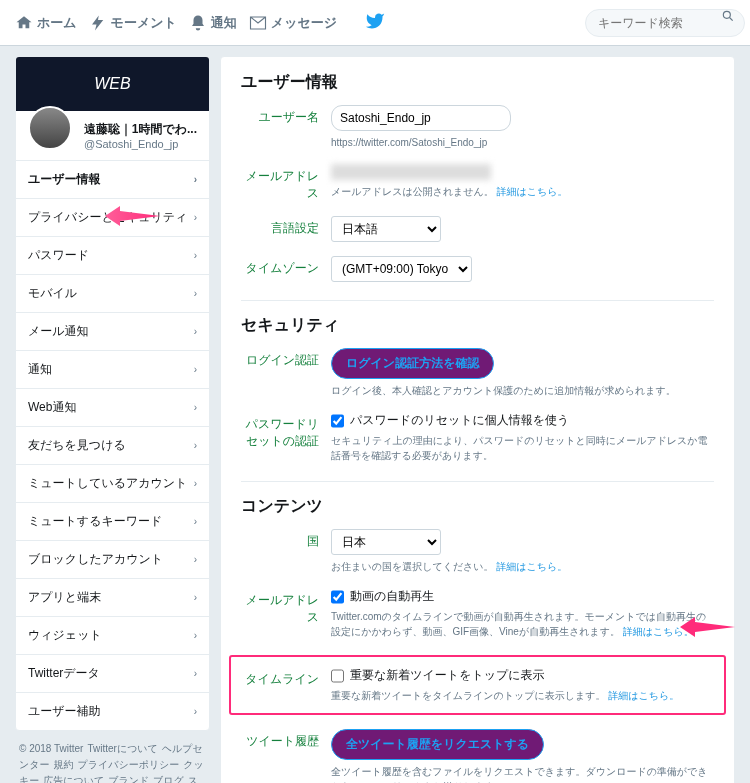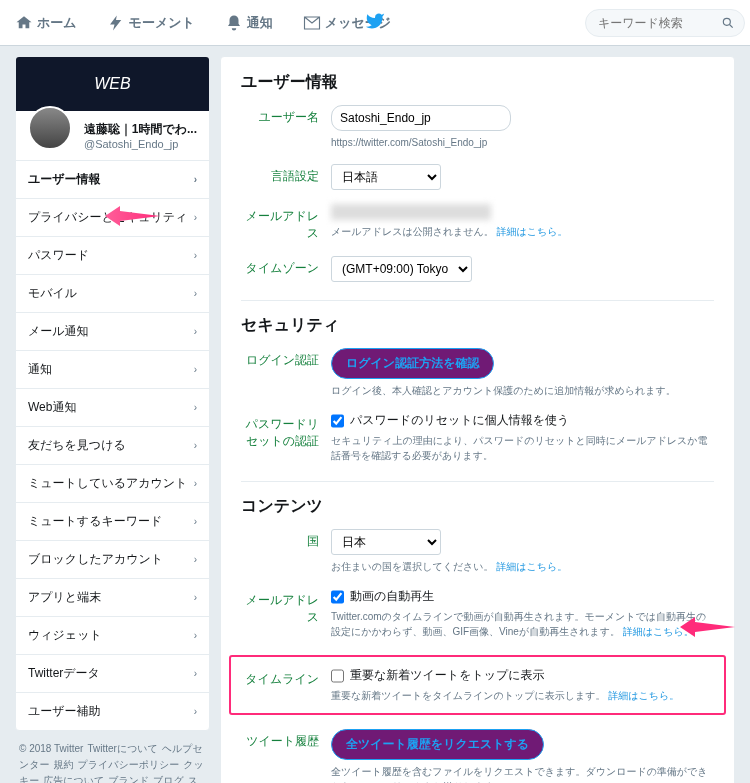--- a/index.html
+++ b/index.html
@@ -1,23 +1,23 @@
 <!DOCTYPE html>
 <html><head>
 <meta charset="utf-8">
 <style>
 * { margin: 0; padding: 0; box-sizing: border-box; font-family: Arial, "Hiragino Sans", sans-serif; }
 body { background: #e6ecf0; font-size: 12px; color: #14171a; }
 .topbar { background: #fff; border-bottom: 1px solid #ccd6dd; height: 46px; display: flex; align-items: center; padding: 0 15px; position: relative; }
-.topnav { display: flex; gap: 30px; }
+.topnav { display: flex; gap: 12px; }
 .topnav-item { display: flex; align-items: center; gap: 4px; color: #657786; font-weight: bold; cursor: pointer; font-size: 13px; }
 .topnav-item svg { width: 18px; height: 18px; fill: #657786; }
 .logo { position: absolute; left: 50%; transform: translateX(-50%); }
 .logo svg { width: 20px; height: 20px; fill: #1da1f2; }
-.search { margin-left: auto; display: flex; align-items: center; }
+.search { margin-left: auto; display: flex; }
 .search input { background: #f5f8fa; border: 1px solid #e6ecf0; border-radius: 15px; padding: 6px 30px 6px 12px; font-size: 12px; width: 160px; }
 .search-icon { width: 14px; height: 14px; fill: #657786; margin-left: -24px; }
 .container { display: flex; gap: 10px; padding: 10px 15px; max-width: 750px; margin: 0 auto; align-items: flex-start; }
 .sidebar { width: 195px; background: #fff; border: 1px solid #e6ecf0; border-radius: 4px; overflow: hidden; }
 .banner { background: #0f172a; color: #fff; text-align: center; padding: 18px 0; font-size: 16px; font-weight: 300; font-style: italic; }
 .profile { display: flex; gap: 12px; padding: 10px 12px; border-bottom: 1px solid #e6ecf0; align-items: flex-end; }
 .avatar { width: 44px; height: 44px; border-radius: 50%; background: linear-gradient(#888,#444); border: 2px solid #fff; margin-top: -24px; flex-shrink: 0; }
 .profile-name { font-weight: bold; font-size: 12px; color: #14171a; white-space: nowrap; overflow: hidden; text-overflow: ellipsis; }
 .profile-handle { color: #657786; font-size: 11px; }
 .nav-list { list-style: none; }
@@ -191,31 +191,31 @@
 
     <div class="row">
       <div class="row-label">ユーザー名</div>
       <div class="row-body">
         <input type="text" value="Satoshi_Endo_jp" style="">
         <div class="small">https://twitter.com/Satoshi_Endo_jp</div>
       </div>
     </div>
 
     <div class="row">
-      <div class="row-label">言語設定</div>
-      <div class="row-body">
-        <select><option>日本語</option></select>
-      </div>
-    </div>
-
-    <div class="row">
       <div class="row-label">メールアドレス</div>
       <div class="row-body">
         <span class="blurred"></span>
         <div class="small"><span>メールアドレスは公開されません。</span> <a class="link">詳細はこちら。</a></div>
+      </div>
+    </div>
+
+    <div class="row">
+      <div class="row-label">言語設定</div>
+      <div class="row-body">
+        <select><option>日本語</option></select>
       </div>
     </div>
 
     <div class="row">
       <div class="row-label">タイムゾーン</div>
       <div class="row-body">
         <select><option>(GMT+09:00) Tokyo</option></select>
       </div>
     </div>
 

